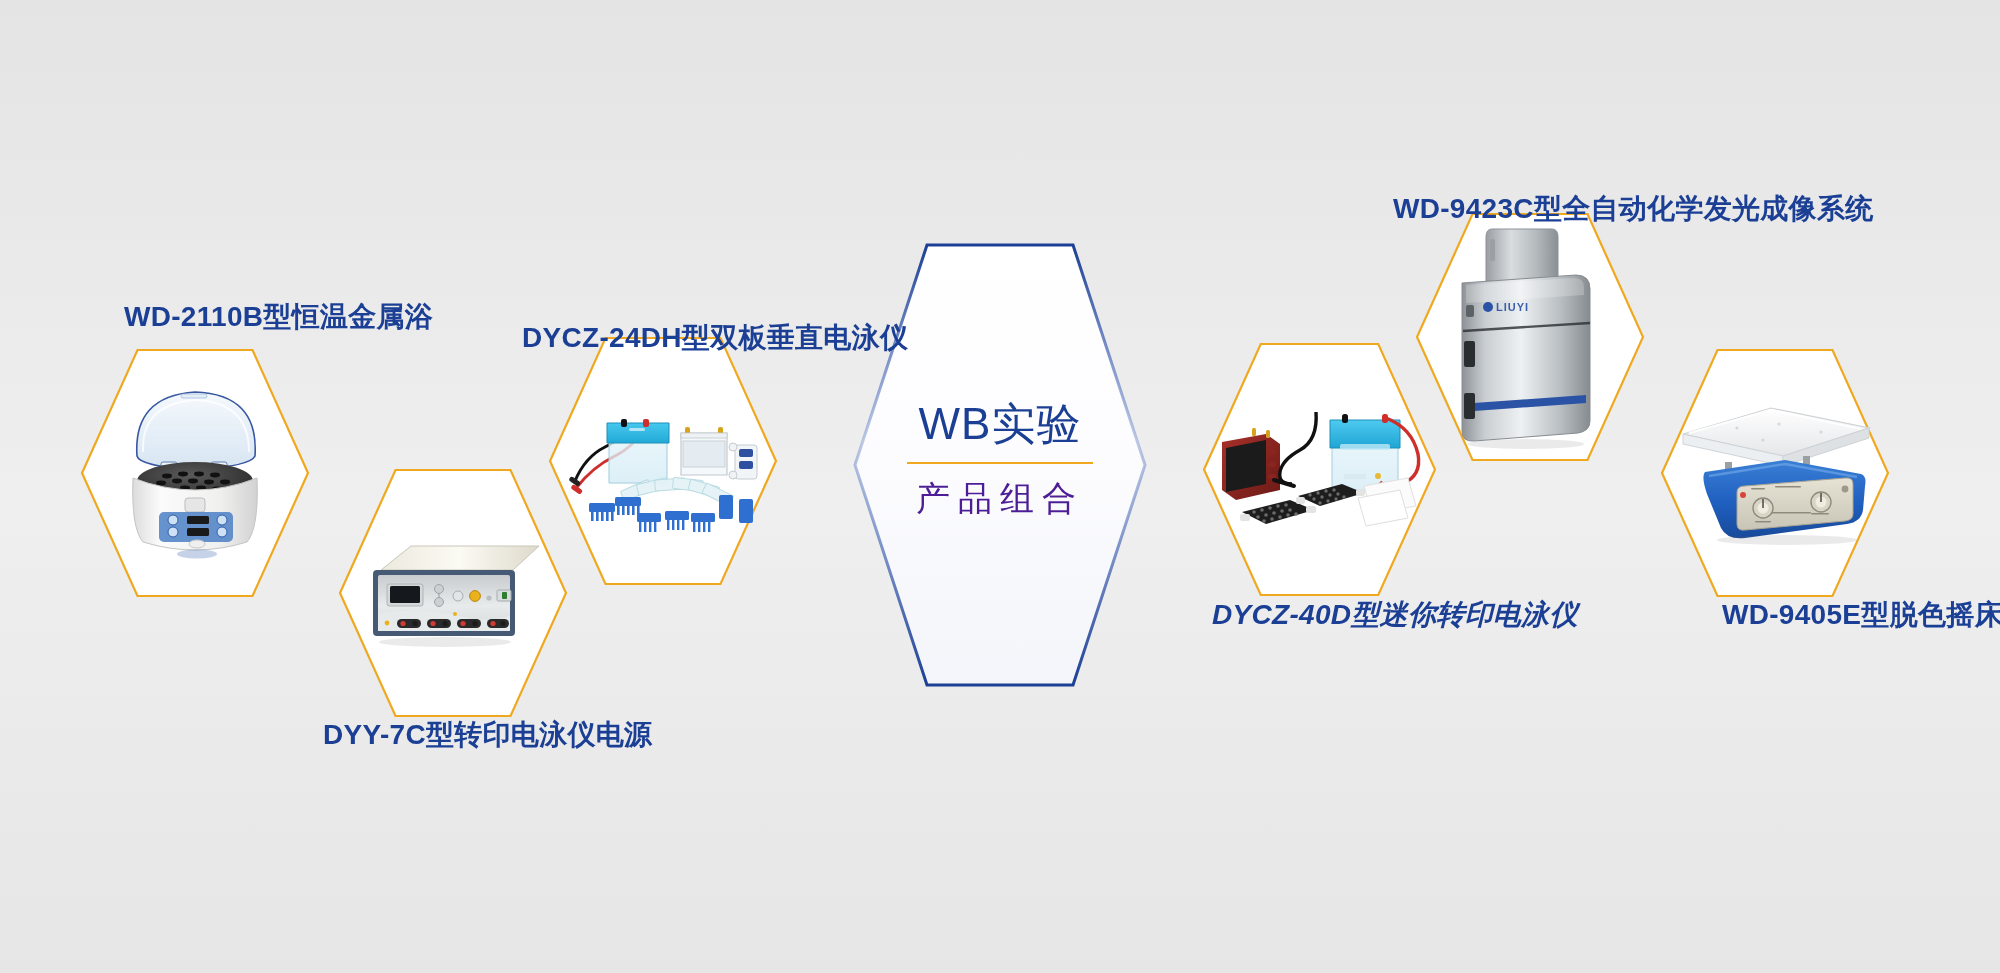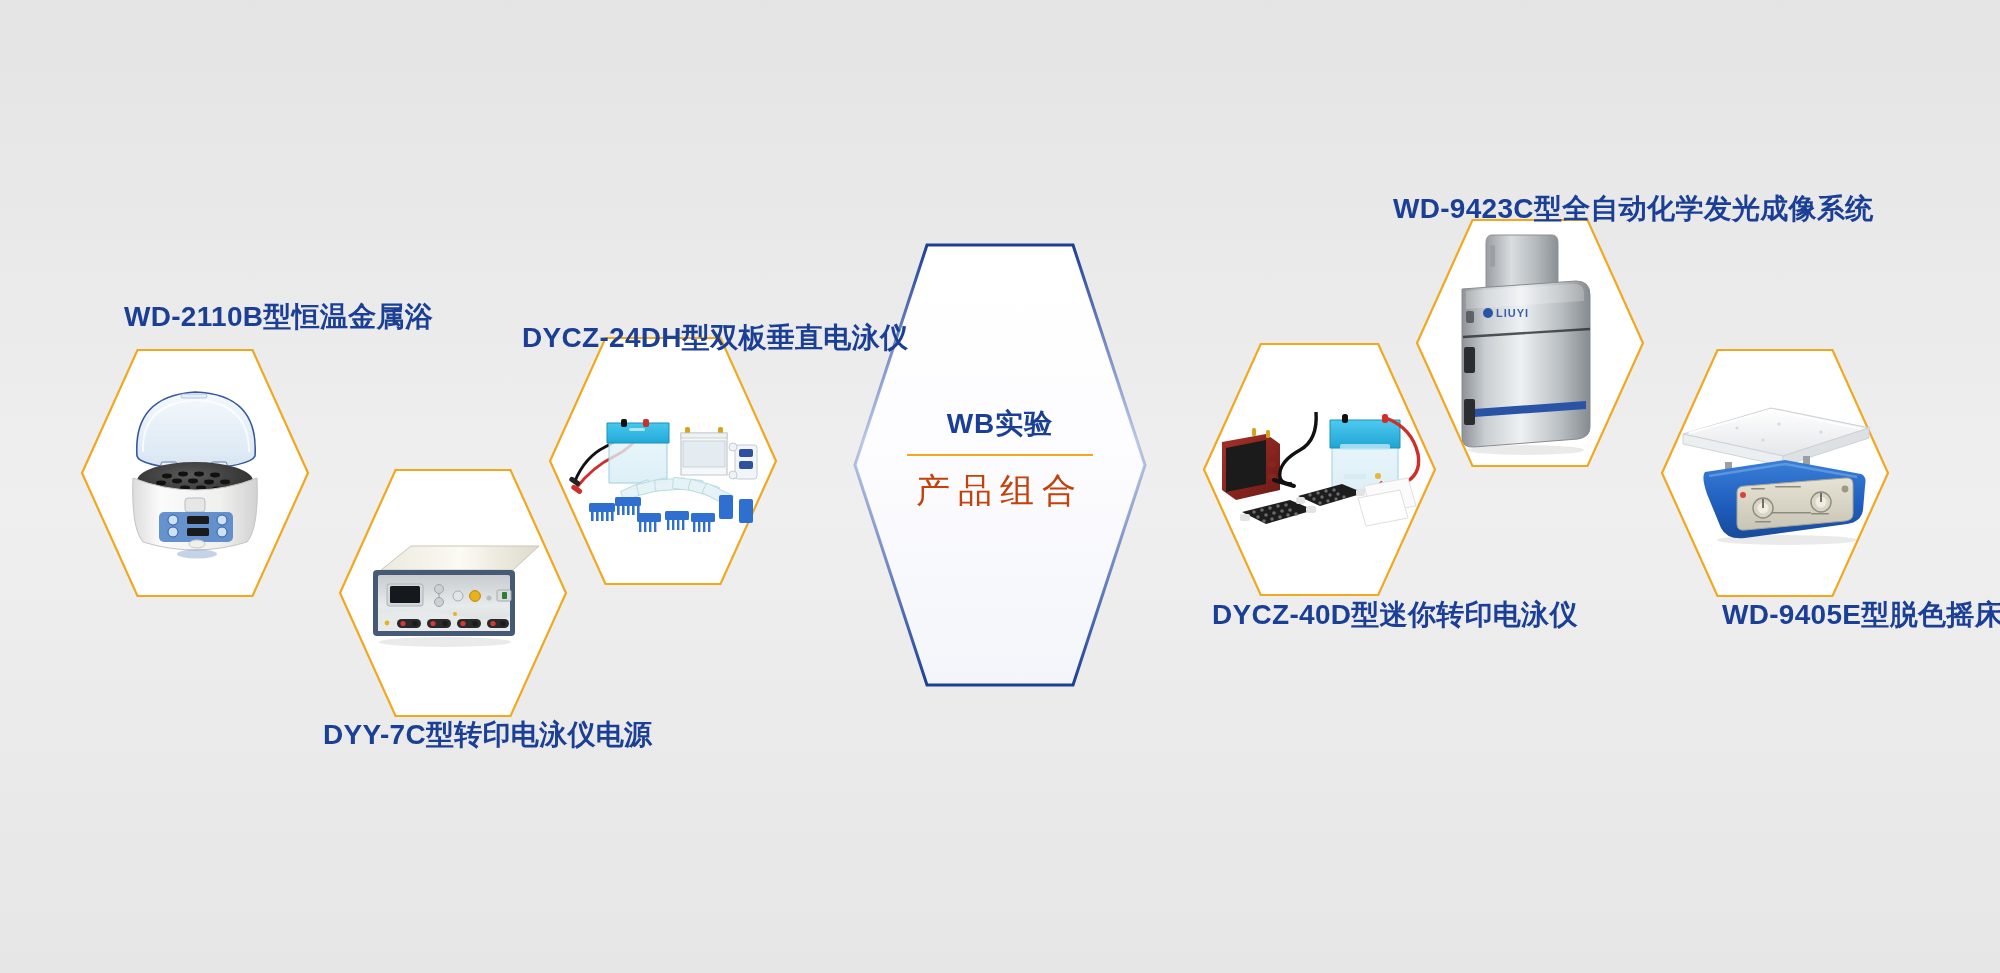--- a/index.html
+++ b/index.html
@@ -22,28 +22,28 @@
   .node .photo svg { overflow:visible; }
 
   
   #center-hex { position:absolute; }
   #center-hex svg { display:block; overflow:visible; }
   #center-text {
     position:absolute; left:0; right:0;
     display:flex; flex-direction:column; align-items:center;
   }
   #center-title {
-    font-size:28px; font-weight:bold; color:#1b3f94;
-    letter-spacing:1px; line-height:1.1; white-space:nowrap;margin-top:9px;
+    font-size:44px; font-weight:normal; color:#1b3f94;
+    letter-spacing:1px; line-height:1.1; white-space:nowrap;
   }
   #center-rule {
     width:186px; height:2px; background:#f0a81e; margin:14px 0 12px 0;
   }
   #center-sub {
-    font-size:34px; color:#c2410c; letter-spacing:8px;
+    font-size:34px; color:#4c1d95; letter-spacing:8px;
     white-space:nowrap; font-weight:400;
   }
 
   
   .label {
     position:absolute; white-space:nowrap;
     font-size:28px; font-weight:bold; color:#1b3f94;
     letter-spacing:.3px;
   }
 </style>
@@ -401,23 +401,23 @@
           </g>
           <rect x="-2" y="13" width="9" height="7" rx="2" fill="#e3e3e3"></rect>
           <rect x="58" y="5" width="9" height="7" rx="2" fill="#e3e3e3"></rect>
         </g>
 
         <path d="M152 106 L196 98 L204 126 L160 134 Z" fill="#fbfbfb" stroke="#e0e0e0" stroke-width="1"></path>
         <path d="M146 118 L188 110 L196 138 L154 146 Z" fill="#ffffff" stroke="#dedede" stroke-width="1"></path>
       </svg>
     </div>
   </div>
-  <div class="label" style="left:1212px; top:596px;">DYCZ-40D型迷你转印电泳仪</div>
-
-  <div class="node" style="left:1415px; top:218px; width:230px; height:250px;">
+  <div class="label" style="left:1212px; top:596px;font-style:italic;">DYCZ-40D型迷你转印电泳仪</div>
+
+  <div class="node" style="left:1415px; top:212px; width:230px; height:250px;">
     <div class="hex-ring">
       <svg viewBox="0 0 230 250" preserveAspectRatio="none">
         <polygon points="57.5,2 172.5,2 228,125 172.5,248 57.5,248 2,125" fill="#ffffff" stroke="#f0a81e" stroke-width="2.2"></polygon>
       </svg>
     </div>
     <div class="photo">
       <svg width="165" height="225" viewBox="0 0 165 225">
         <defs>
           <linearGradient id="steel1" x1="0" y1="0" x2="1" y2="0">
             <stop offset="0%" stop-color="#8e9296"></stop>

